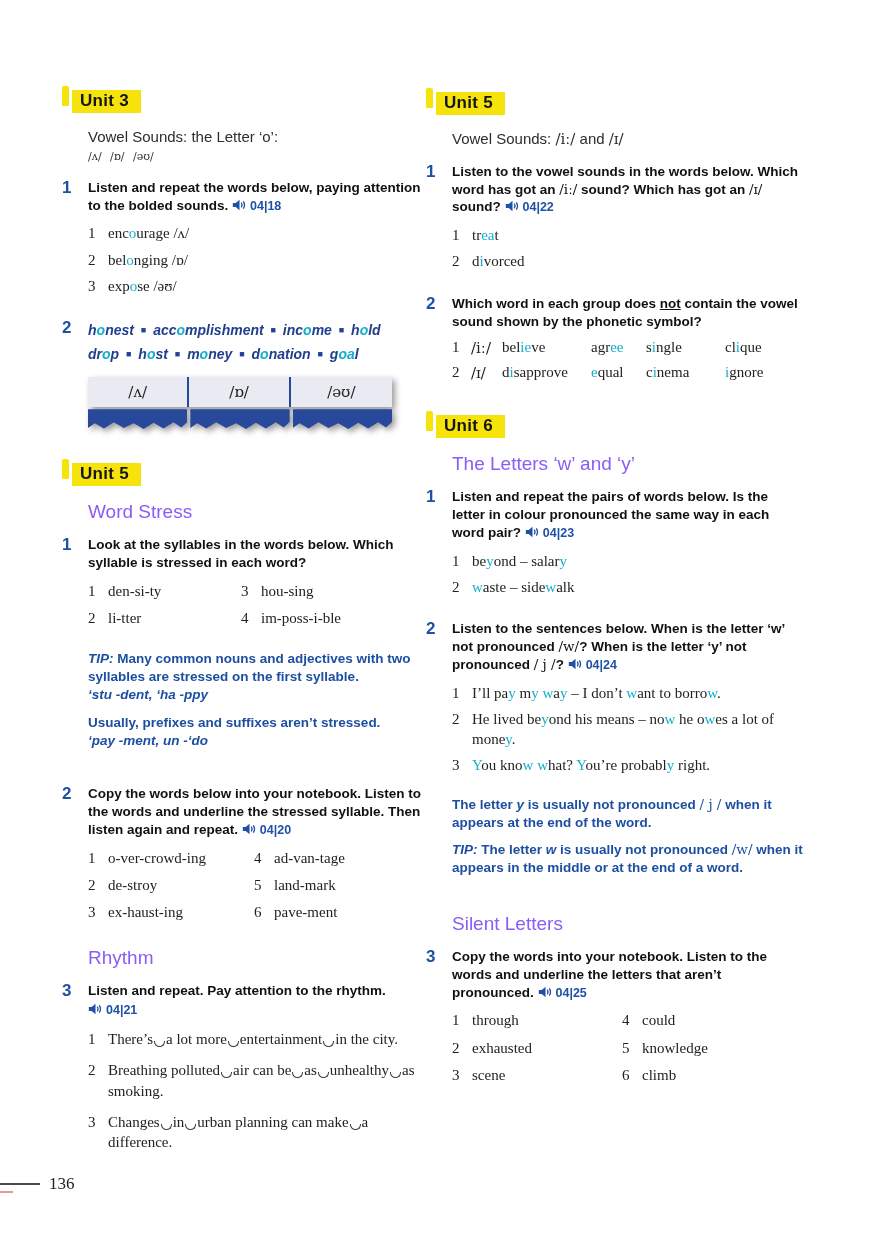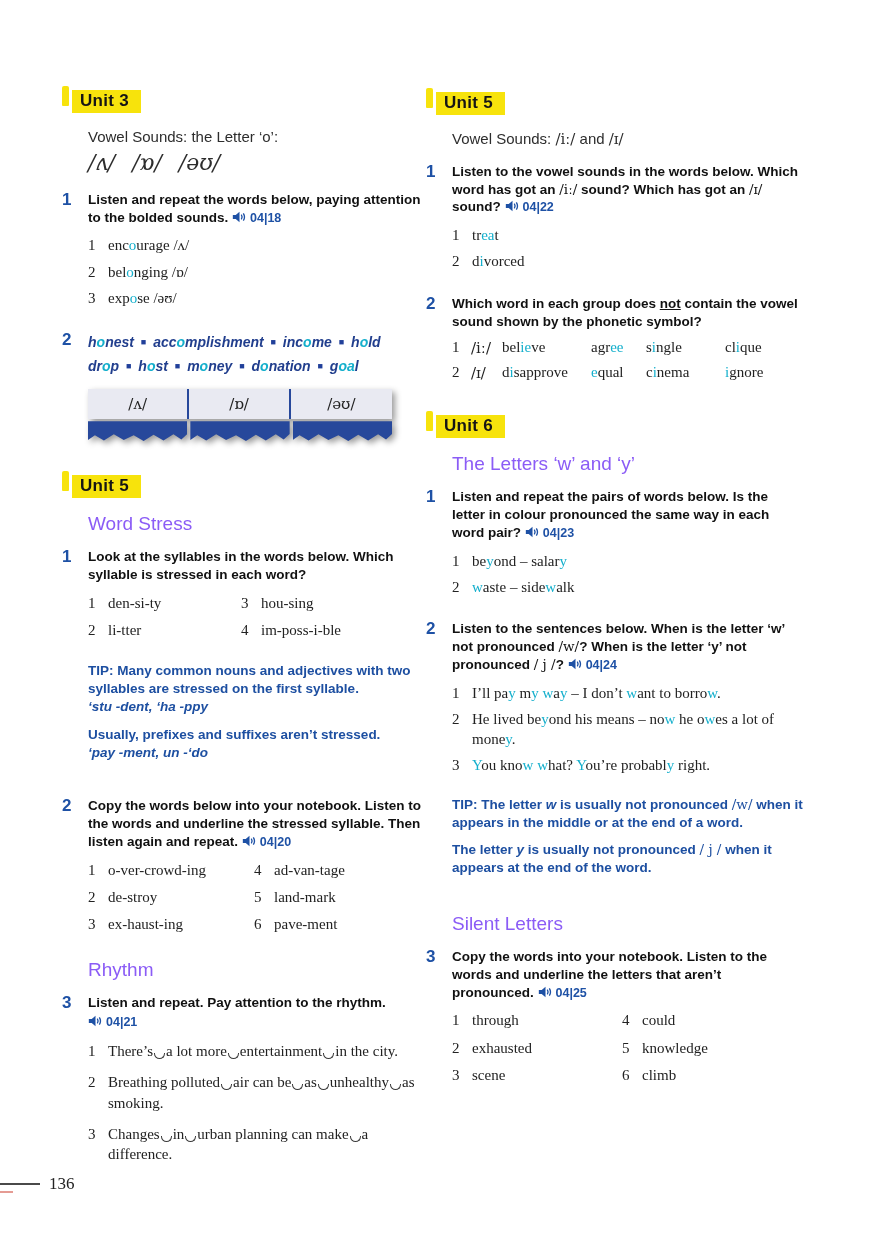--- a/index.html
+++ b/index.html
@@ -8,21 +8,21 @@
   .col{position:absolute;top:90px;}
   .col-left{left:62px;width:372px;}
   .col-right{left:426px;top:92px;width:378px;}
 
   
   .badge-row{display:flex;align-items:flex-start;margin-bottom:15px;}
   .badge-tab{width:7px;height:20px;background:#F7E30C;border-radius:2px 2px 1px 1px;margin-right:3px;transform:translateY(-4px);}
   .badge{background:#F7E30C;border-radius:0;padding:1px 12px 2px 8px;font-weight:bold;font-size:17px;color:#151515;letter-spacing:.3px;}
 
   .u-title{font-size:15px;font-weight:400;color:#2d2d2d;margin:0 0 3px 26px;line-height:1.25;}
-  .u-title2{font-family:"DejaVu Serif","Liberation Serif",serif;font-size:22px;color:#2d2d2d;margin:0 0 16px 26px;word-spacing:.45em;font-style:italic;}
+  .u-title2{font-family:"DejaVu Serif","Liberation Serif",serif;font-size:11px;color:#2d2d2d;margin:0 0 16px 26px;word-spacing:.45em;}
   .sec-heading{font-size:19px;font-weight:400;color:#8b5cf6;margin:6px 0 13px 26px;}
 
   .phon{font-family:"DejaVu Serif","Liberation Serif",serif;font-weight:normal;}
 
   .ex{display:flex;margin-bottom:17px;}
   .exnum{width:26px;flex-shrink:0;font-weight:bold;font-size:17px;color:#1E51A5;line-height:1.1;}
   .exbody{flex:1;min-width:0;}
   .instr{margin:0 0 9px;font-weight:bold;font-size:13.5px;line-height:1.32;color:#111;}
   .audio{white-space:nowrap;color:#1E51A5;font-weight:bold;font-size:12.5px;}
   .audio .spk{vertical-align:-1px;margin-right:3px;}
@@ -49,21 +49,21 @@
   .chart{width:304px;margin:12px 0 8px;filter:drop-shadow(3px 3px 3px rgba(0,0,0,.4));}
   .chart-head{display:grid;grid-template-columns:1fr 1fr 1fr;background:#E9EAF2;height:30px;}
   .ch-cell{display:flex;align-items:center;justify-content:center;font-size:15px;color:#222;border-right:2px solid #27489B;}
   .ch-cell:last-child{border-right:none;}
   .chart-band{display:grid;grid-template-columns:1fr 1fr 1fr;column-gap:3px;margin-top:2px;}
   .band-seg{height:22px;background:#27489B;
     clip-path:polygon(0 0,100% 0,100% 58%,94% 84%,86% 60%,76% 88%,66% 62%,56% 90%,46% 64%,36% 86%,26% 60%,16% 88%,7% 64%,0 86%);}
 
   .tip{color:#1D4FA1;font-weight:bold;font-size:13.5px;line-height:1.32;margin:15px 0 19px;}
   .tip p{margin:0 0 10px;}
-  .tip .tlabel{}
+  .tip .tlabel{font-style:italic;}
   .tip .tex{font-style:italic;}
   .tip .phon{font-weight:normal;}
 
   
   .srow{display:grid;grid-template-columns:19px 31px 89px 55px 79px auto;font-family:"Liberation Serif","DejaVu Serif",serif;font-size:15px;color:#222;margin-bottom:7px;}
 
   .footer-line{position:absolute;left:0;top:1183px;width:40px;height:2px;background:#4a4a4a;}
   .footer-red{position:absolute;left:0;top:1191px;width:13px;height:2px;background:#d0493a;opacity:.55;}
   .page-num{position:absolute;left:49px;top:1174px;font-family:"Liberation Serif",serif;font-size:17px;color:#222;}
 </style>
@@ -335,22 +335,22 @@
             <div class="item">
                 <span class="inum">2</span>
                 <span>He lived be<span class="teal">y</span>ond his means – no<span class="teal">w</span> he o<span class="teal">w</span>es a lot of mone<span class="teal">y</span>.</span>
               </div>
             <div class="item">
                 <span class="inum">3</span>
                 <span><span class="teal">Y</span>ou kno<span class="teal">w</span> <span class="teal">w</span>hat? <span class="teal">Y</span>ou’re probabl<span class="teal">y</span> right.</span>
               </div>
           </div>
           <div class="tip" style="margin-top:20px;">
+            <p><span>The letter <span class="bi">y</span> is usually not pronounced <span class="phon">/ j /</span> when it appears at the end of the word.</span></p>
             <p><span class="tlabel">TIP:</span> <span>The letter <span class="bi">w</span> is usually not pronounced <span class="phon">/w/</span> when it appears in the middle or at the end of a word.</span></p>
-            <p><span>The letter <span class="bi">y</span> is usually not pronounced <span class="phon">/ j /</span> when it appears at the end of the word.</span></p>
           </div>
         </div>
       </div>
 
       <h2 class="sec-heading" style="margin-top:14px;">Silent Letters</h2>
 
       <div class="ex">
         <div class="exnum">3</div>
         <div class="exbody">
           <p class="instr"><span>Copy the words into your notebook. Listen to the words and underline the letters that aren’t pronounced.</span>

